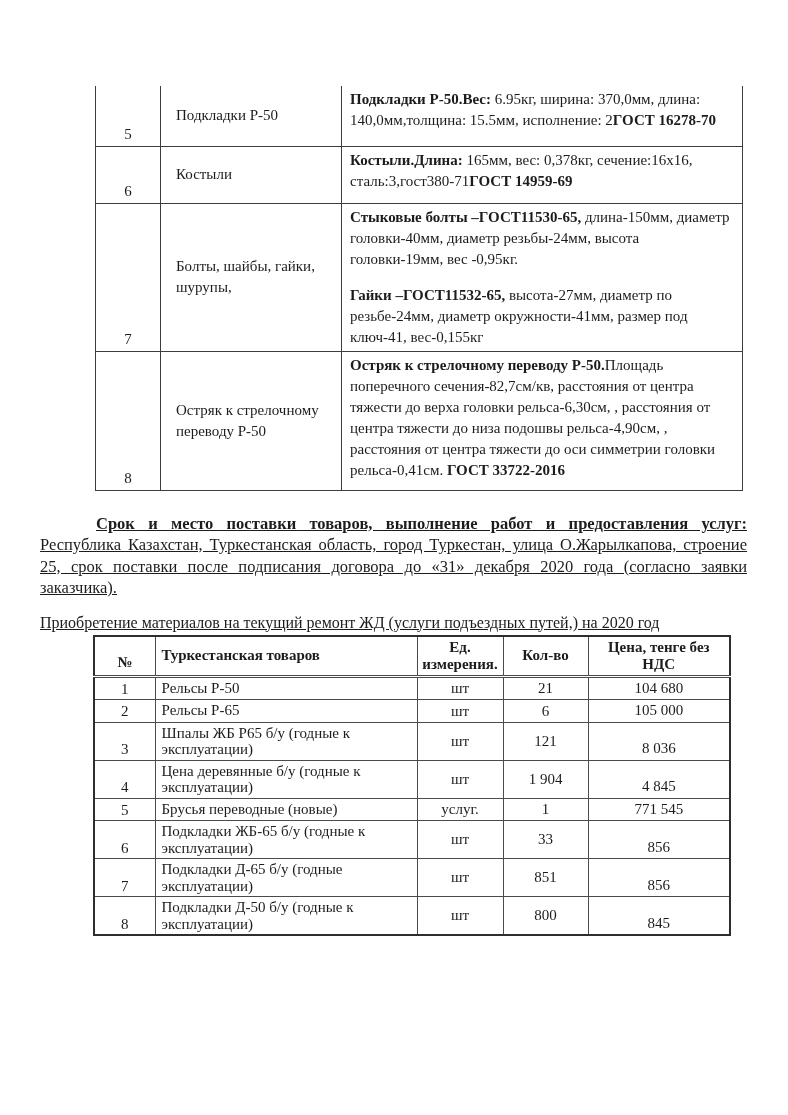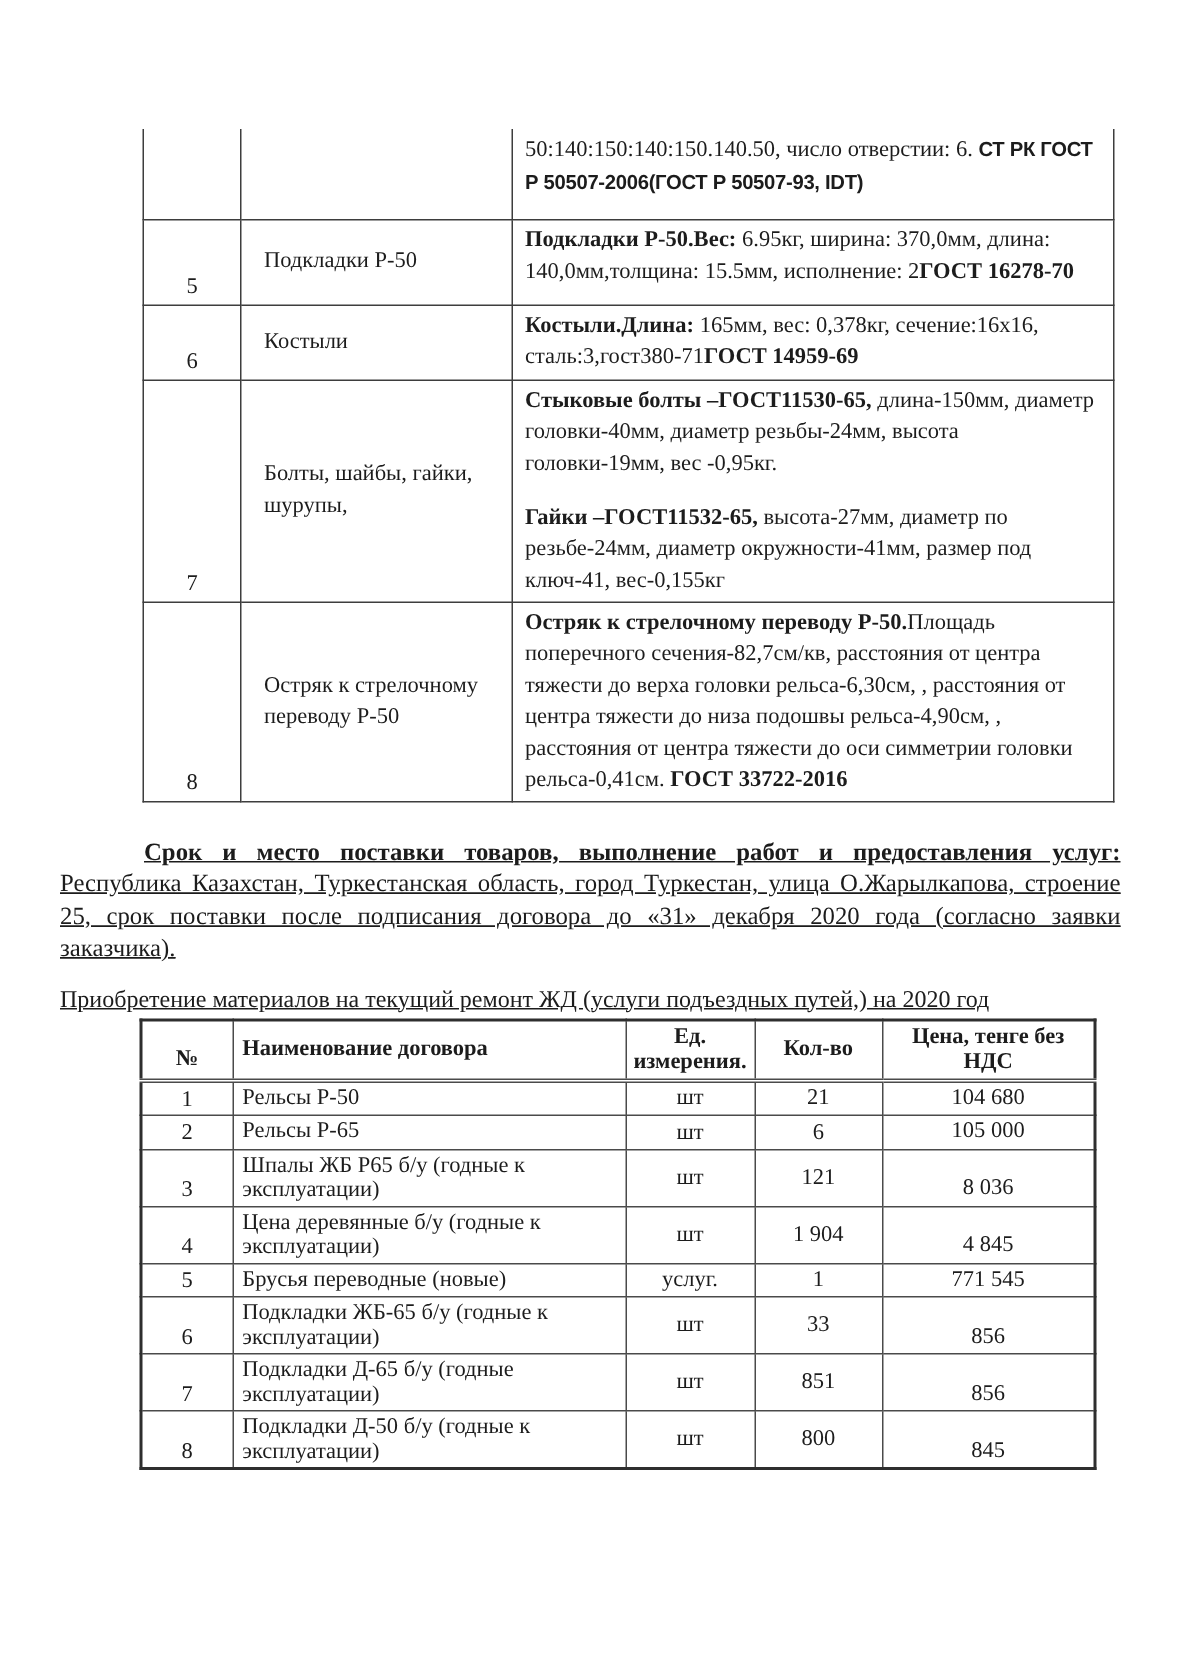--- a/index.html
+++ b/index.html
@@ -71,27 +71,20 @@
 <div class="page">
 
   <table id="table1">
     <colgroup>
       <col style="width:65px">
         <col style="width:181px">
         <col style="width:401px">
     </colgroup>
     <tbody>
         <tr>
-          <td class="c-num"></td>
-          <td class="c-name"></td>
-          <td class="c-desc">
-            <div class="desc-para"><span>50:140:150:140:150.140.50, число отверстии: 6.  </span><span class="b sans">СТ РК ГОСТ Р 50507-2006(ГОСТ Р 50507-93, IDT)</span></div>
-          </td>
-        </tr>
-        <tr>
           <td class="c-num">5</td>
           <td class="c-name">Подкладки Р-50</td>
           <td class="c-desc">
             <div class="desc-para"><span class="b">Подкладки Р-50.Вес:</span><span> 6.95кг, ширина: 370,0мм, длина: 140,0мм,толщина: 15.5мм, исполнение: 2</span><span class="b">ГОСТ 16278-70</span></div>
           </td>
         </tr>
         <tr>
           <td class="c-num">6</td>
           <td class="c-name">Костыли</td>
           <td class="c-desc">
@@ -125,21 +118,21 @@
     <colgroup>
       <col style="width:61px">
         <col style="width:262px">
         <col style="width:86px">
       <col style="width:85px">
         <col style="width:142px">
     </colgroup>
     <thead>
       <tr>
         <th>№</th>
-        <th>Наименование договора</th>
+        <th>Туркестанская товаров</th>
         <th>Ед. измерения.</th>
         <th>Кол-во</th>
         <th>Цена, тенге без НДС</th>
       </tr>
     </thead>
     <tbody>
         <tr>
           <td class="c2-num">1</td>
           <td class="c2-name">Рельсы Р-50</td>
           <td class="c2-unit">шт</td>

